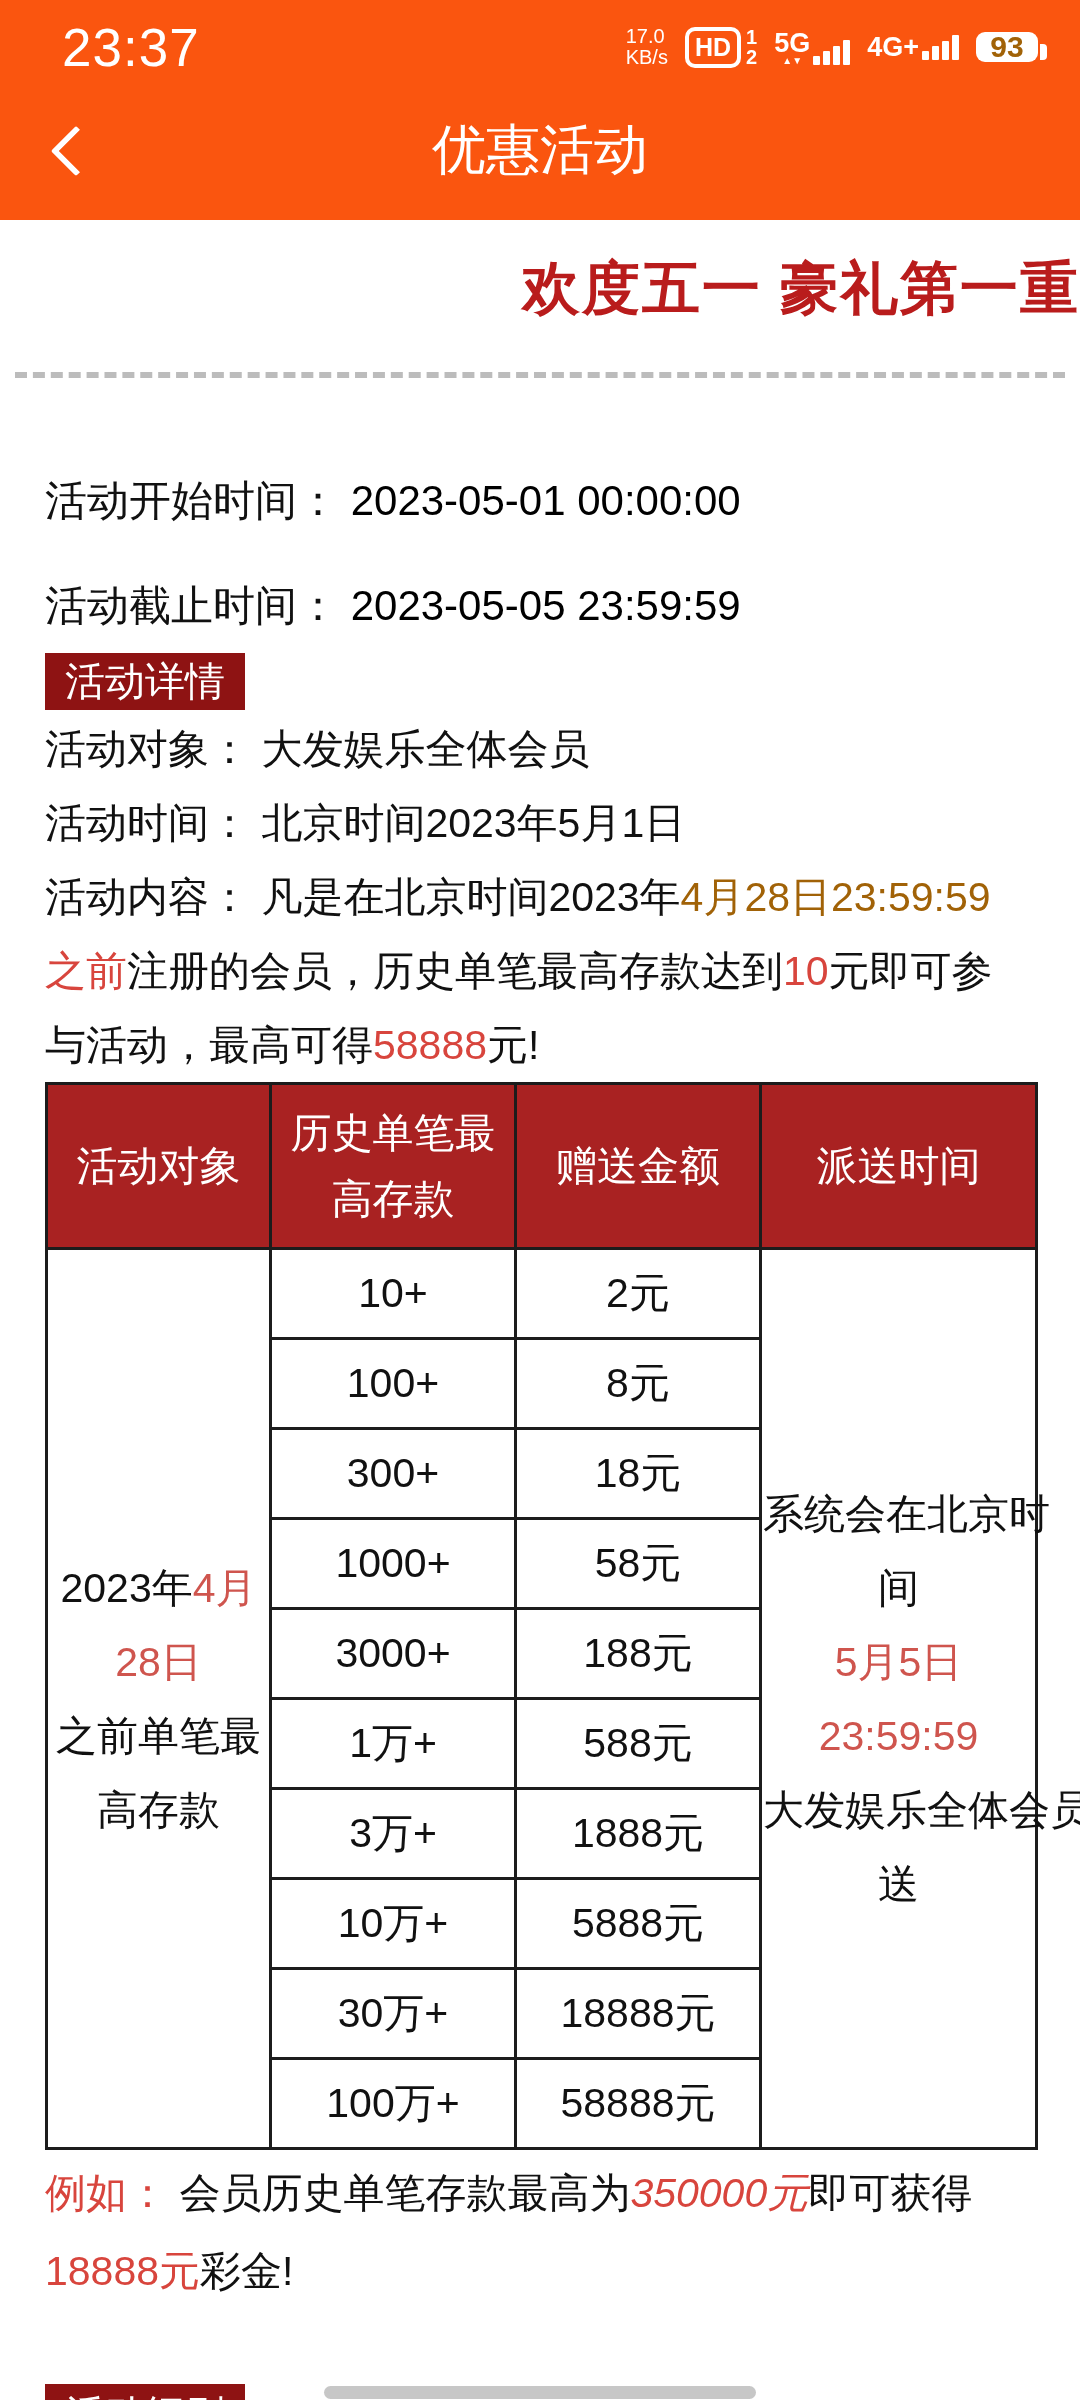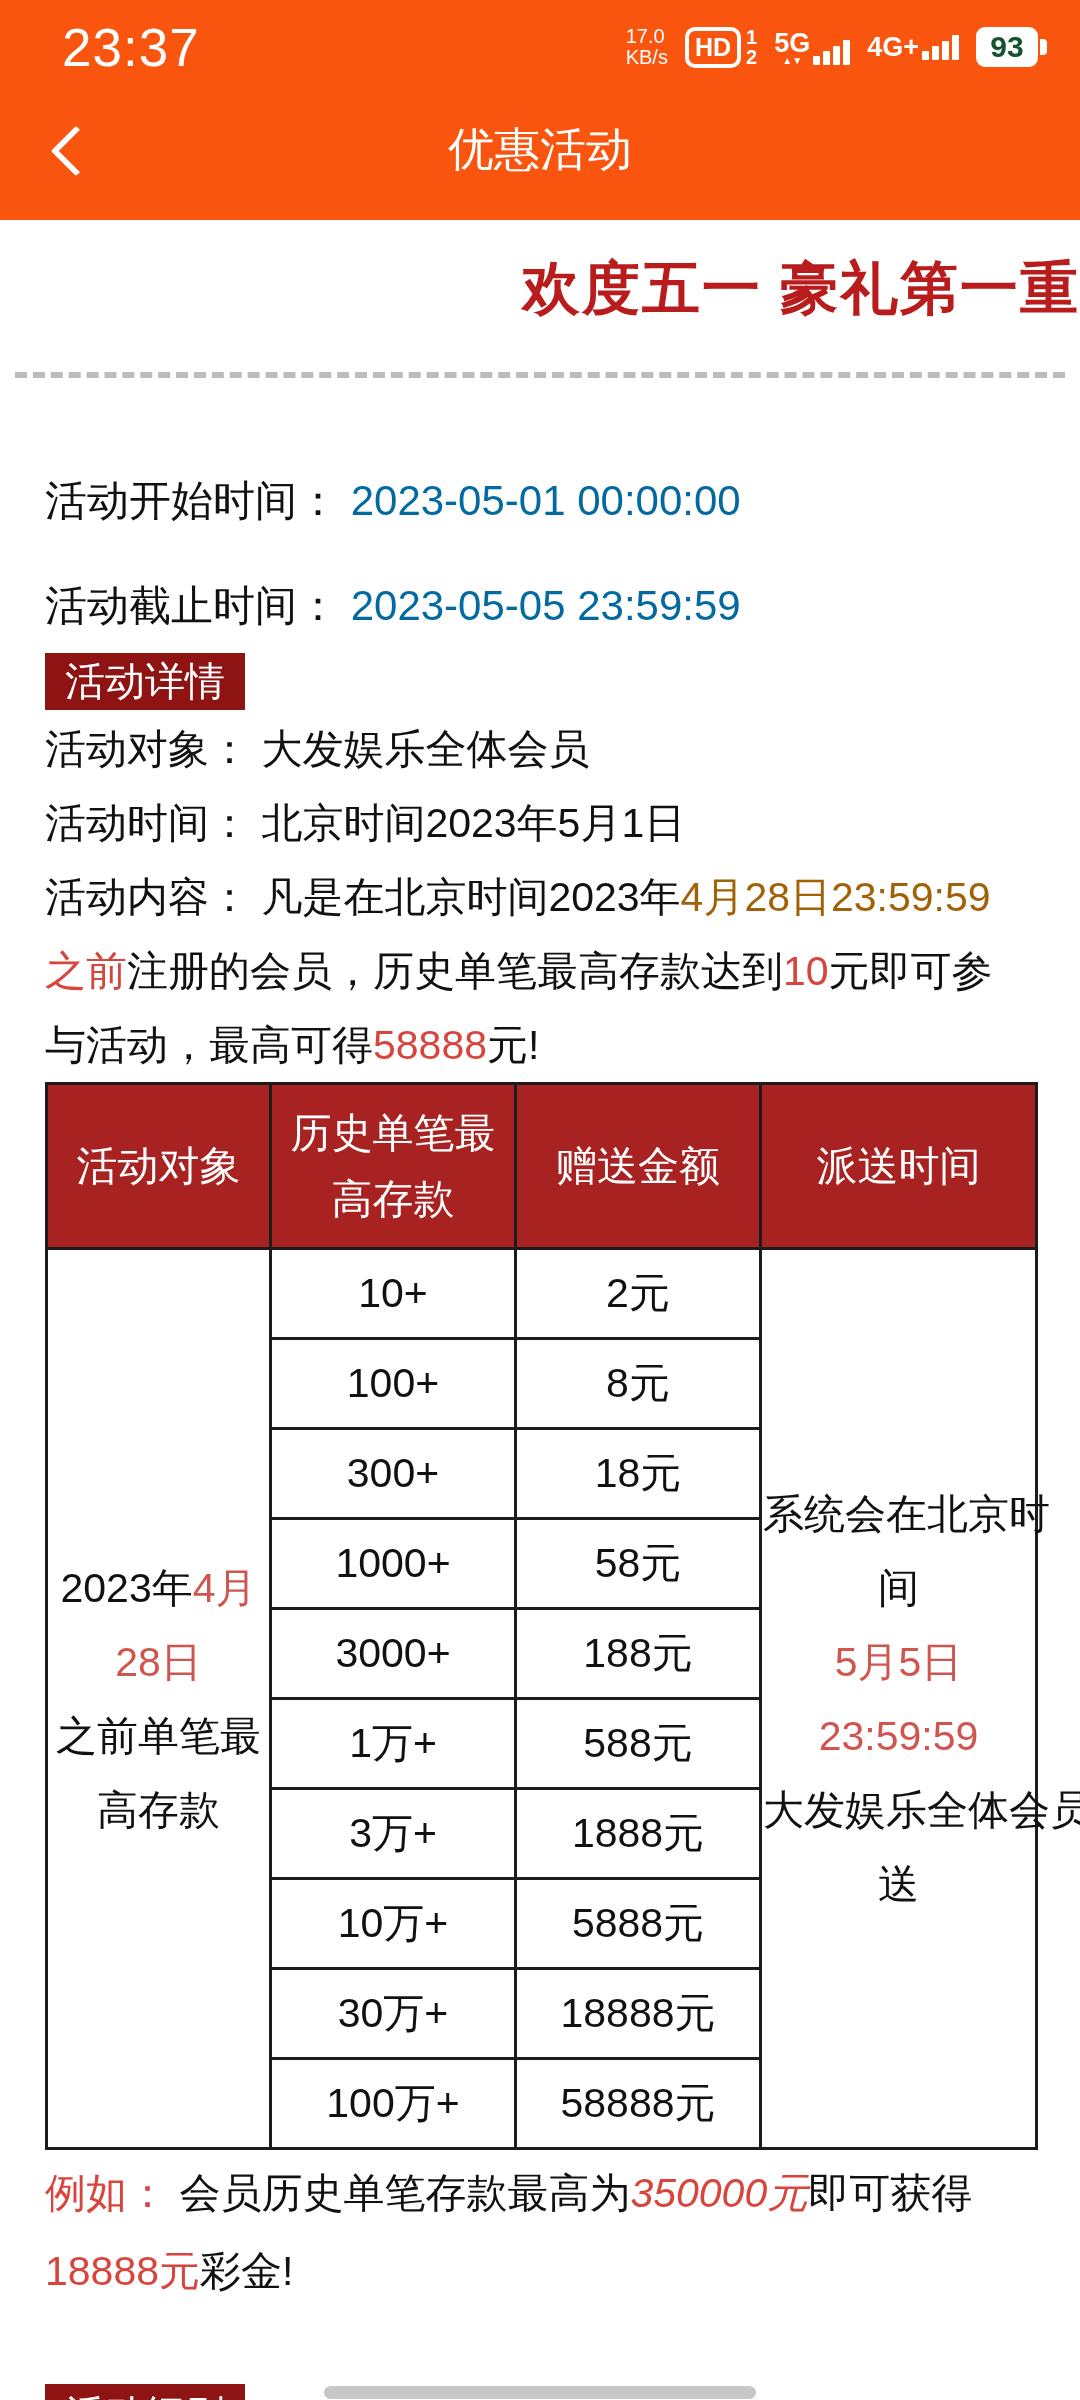--- a/index.html
+++ b/index.html
@@ -23,36 +23,36 @@
   .net-block{display:flex;align-items:flex-end;gap:3px;}
   .net-col{display:flex;flex-direction:column;align-items:center;}
   .net-label{font-size:27px;font-weight:bold;line-height:26px;}
   .arrows{font-size:10px;line-height:9px;}
   .sig{display:flex;align-items:flex-end;gap:3px;}
   .sig i{display:block;width:7px;background:#fff;border-radius:1px;}
   .sig i:nth-child(1){height:9px;}
   .sig i:nth-child(2){height:14px;}
   .sig i:nth-child(3){height:19px;}
   .sig i:nth-child(4){height:25px;}
-  .battery{position:relative;width:62px;height:40px;background:#fff;border-radius:9px;
-    display:flex;align-items:center;justify-content:center;color:#14532d;font-size:30px;font-weight:bold;}
+  .battery{position:relative;width:62px;height:30px;background:#fff;border-radius:9px;
+    display:flex;align-items:center;justify-content:center;color:#a16207;font-size:30px;font-weight:bold;}
   .battery::after{content:"";position:absolute;right:-9px;top:12px;width:7px;height:16px;background:#fff;border-radius:0 4px 4px 0;}
   
   .nav-bar{height:140px;background:#fa550f;position:relative;display:flex;align-items:center;justify-content:center;}
   .back-btn{position:absolute;left:52px;top:50%;transform:translateY(-50%);width:44px;height:56px;cursor:pointer;}
   .back-btn::before{content:"";position:absolute;left:6px;top:11px;width:30px;height:30px;
     border-left:6px solid #fff;border-bottom:6px solid #fff;border-radius:3px;transform:rotate(45deg);}
-  .nav-title{font-size:46px;color:#fff;}
+  .nav-title{font-size:54px;color:#fff;}
   
   .page-title{font-size:58px;font-weight:900;text-align:right;margin:34px 0 0;line-height:68px;letter-spacing:2px;color:#b91c1c;}
   .dash-divider{margin:50px 15px 0;height:0;border-top:6px dashed #bcbcbc;}
   .time-row{margin:0 45px;font-size:42px;line-height:50px;white-space:nowrap;}
   .time-row.first{margin-top:98px;}
   .time-row.second{margin-top:55px;}
-  .red-value{color:#0369a1;}
+  .red-value{color:#000000;}
   .badge{display:inline-block;margin:22px 0 0 45px;background:#8e1313;color:#fff;font-size:40px;line-height:47px;padding:5px 20px;}
   .details{margin:2px 45px 0;font-size:41px;line-height:74px;}
   .details .line{white-space:nowrap;}
   
   .promo-table{border-collapse:collapse;margin-left:45px;table-layout:fixed;width:990px;}
   .promo-table th,.promo-table td{border:3px solid #1c1c1c;text-align:center;vertical-align:middle;}
   .promo-table th{height:162px;background:#a92222;color:#fff;font-size:41px;font-weight:400;line-height:66px;padding:0 14px;}
   .promo-table td{height:85px;font-size:41px;color:#111;background:#fff;}
   .span-cell .cell-line{line-height:74px;white-space:nowrap;}
   

